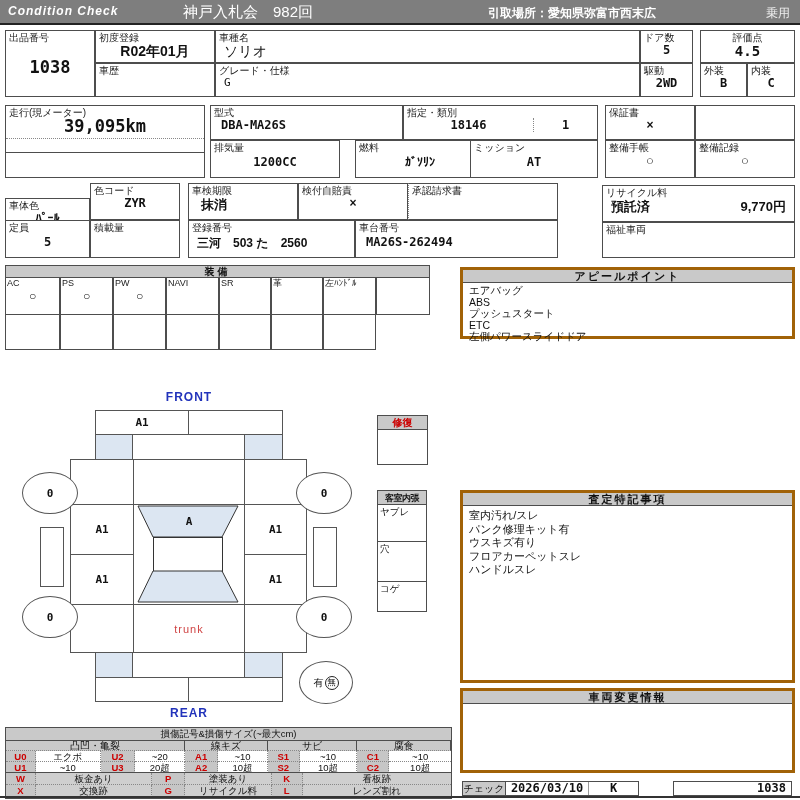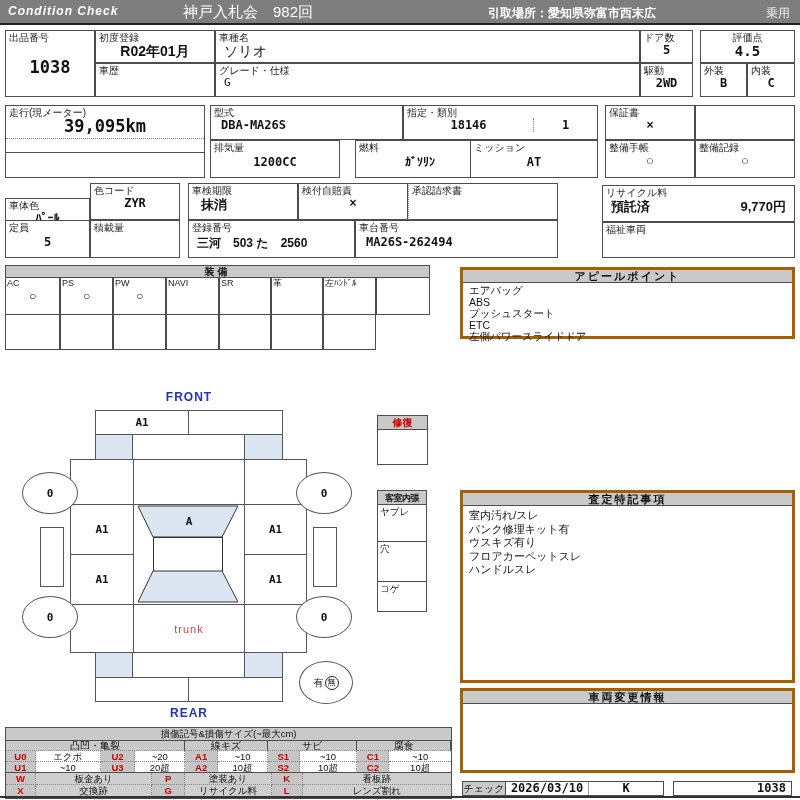--- a/index.html
+++ b/index.html
@@ -69,21 +69,21 @@
   .leg-row { display:flex; }
   .leg-row > span { display:block; text-align:center; border-right:1px dotted #888; border-bottom:1px dotted #888; overflow:hidden; white-space:nowrap; }
   .leg-row > span:last-child { border-right:none; }
   .leg-group { background:#c9c9c9; height:10px; line-height:10px; font-size:10px; border-right:1px solid #4d4d4d !important; }
   .leg-code { background:#c6c6c6; color:#cc0000; font-weight:bold; height:11px; line-height:11px; }
   .leg-val { height:11px; line-height:11px; }
   .leg-desc { background:#cfcfcf; height:12px; line-height:12px; }
   .leg-code2 { background:#c6c6c6; color:#cc0000; font-weight:bold; height:12px; line-height:12px; }
 
   
-  .checkbox-a { position:absolute; left:462px; top:781px; width:202px; height:15px; border:1px solid #4d4d4d; display:flex; background:#fff; }
+  .checkbox-a { position:absolute; left:462px; top:781px; width:177px; height:15px; border:1px solid #4d4d4d; display:flex; background:#fff; }
   .checkbox-a .chk { width:43px; background:#c9c9c9; border-right:1px solid #4d4d4d; font-size:10px; line-height:13px; text-align:center; }
   .checkbox-a .dt { width:83px; border-right:1px solid #999; text-align:center; font-weight:bold;
      font-family:"DejaVu Sans Mono",monospace; font-size:12px; line-height:13px; }
   .checkbox-a .insp { flex:1; text-align:center; font-weight:bold; font-family:"DejaVu Sans Mono",monospace; font-size:12px; line-height:13px; }
   .checkbox-b { position:absolute; left:673px; top:781px; width:119px; height:15px; border:1px solid #4d4d4d;
      text-align:right; padding-right:5px; font-weight:bold; font-family:"DejaVu Sans Mono",monospace; font-size:12px; line-height:13px; background:#fff; }
 
   .bottomline { position:absolute; left:0; top:796px; width:800px; height:2px; background:#333; }
   svg { display:block; }
 </style>

